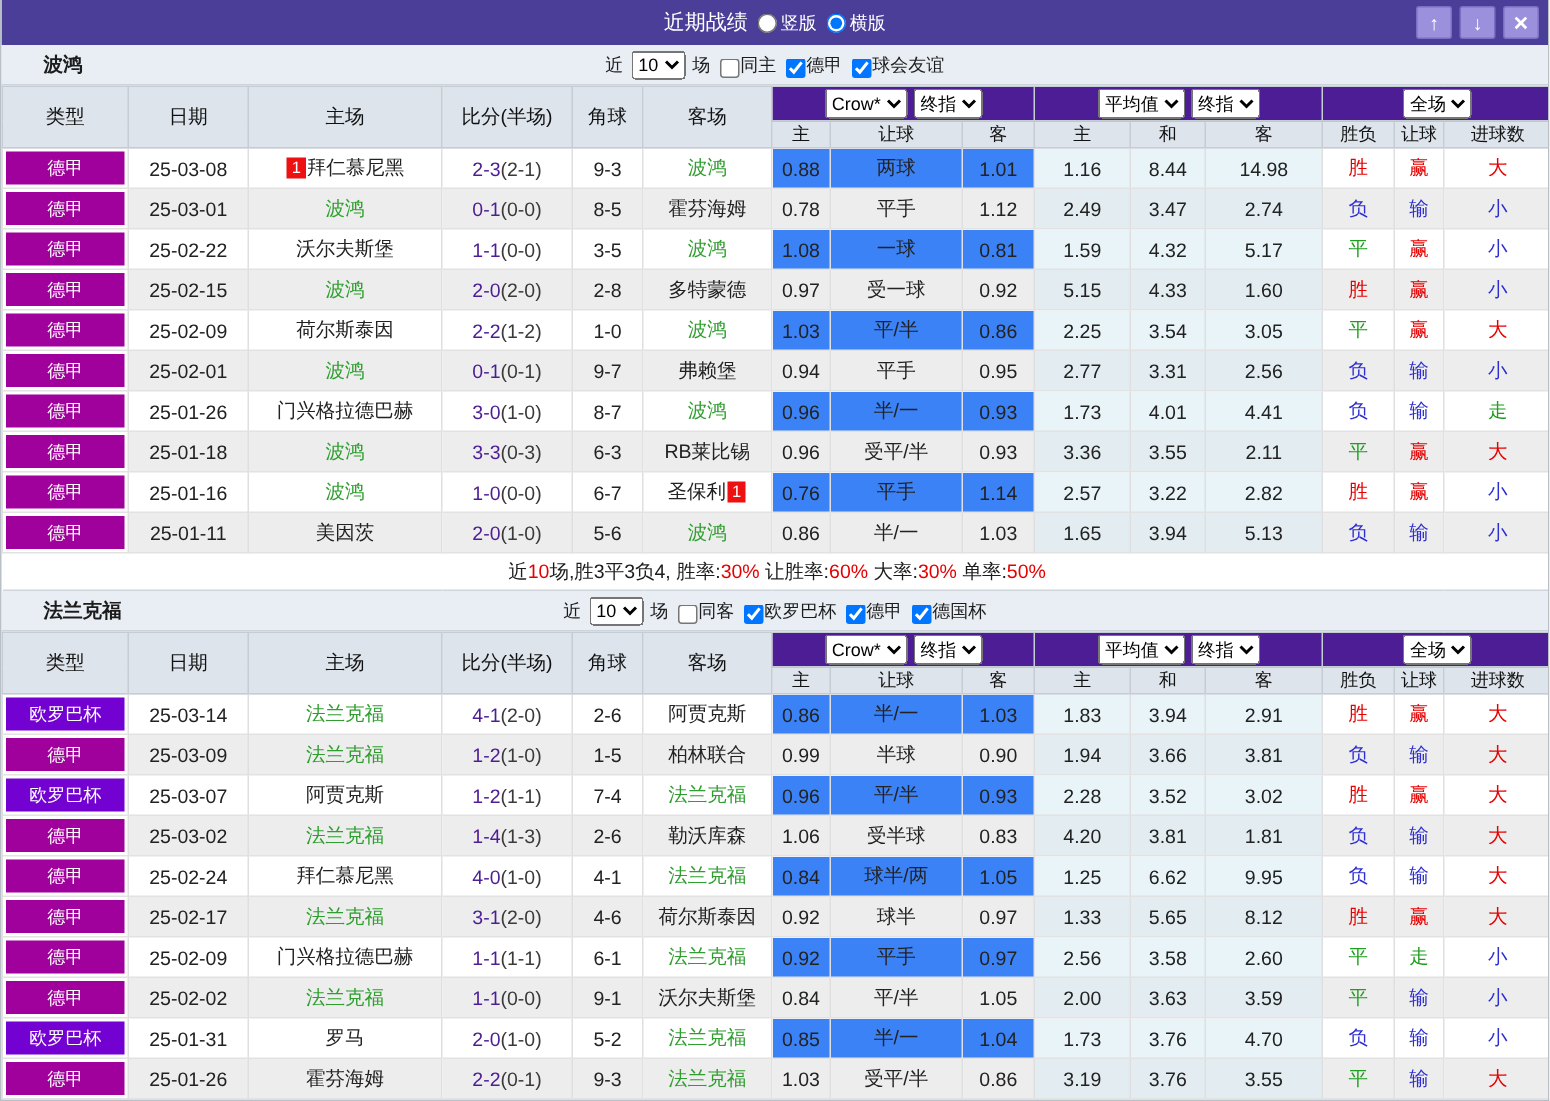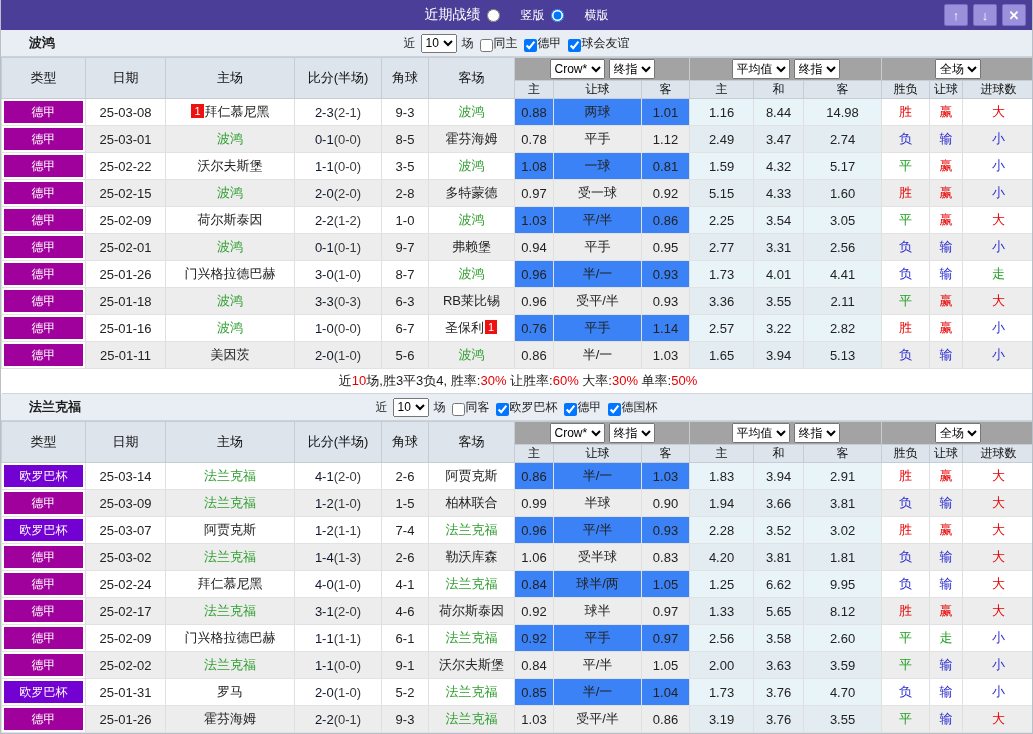--- a/index.html
+++ b/index.html
@@ -4,53 +4,53 @@
 <style>
   *{box-sizing:border-box;margin:0;padding:0}
   html,body{background:#fff}
   body{width:1033px;font-family:"Liberation Sans","DejaVu Sans",sans-serif}
   .app{width:1033px;height:734px;border:1px solid #b9bfc6;border-top:none;overflow:hidden;background:#fff}
 
   
   .titlebar{height:30px;background:#4a3e99;position:relative;display:flex;align-items:center}
   .title-center{position:absolute;left:50%;top:0;height:30px;transform:translateX(-50%);display:flex;align-items:center;gap:6px;white-space:nowrap}
   .title-center .title{color:#fff;font-weight:normal;font-size:14px}
-  .title-center label{display:flex;align-items:center;gap:21px;color:#fff;font-size:12px;cursor:pointer}
+  .title-center label{display:flex;align-items:center;gap:3px;color:#fff;font-size:12px;cursor:pointer}
   .tb-buttons{position:absolute;right:6px;top:4px;display:flex;gap:5px}
   .tb-buttons button{width:24px;height:22px;background:#9a90dc;border:1px solid #7b6fc4;border-radius:2px;color:#fff;font-weight:bold;font-size:13px;line-height:1;cursor:pointer;padding:0}
 
   
   .sec-head{height:27px;background:#e9eef4;border-bottom:1px solid #ccd3da;position:relative;display:flex;align-items:center}
   .sec-head .team{margin-left:28px;font-weight:bold;font-size:13px;color:#1c1c1c}
   .sec-head .filters{position:absolute;left:50%;transform:translateX(-50%);display:flex;align-items:center;gap:2px;font-size:12px;color:#1c1c1c;white-space:nowrap}
   .sec-head .filters label{display:flex;align-items:flex-end;cursor:pointer}
   .sec-head select{font-size:12px;height:19px;margin:0 3px}
   .sec-head input{margin:0 1px 0 4px}
 
   
   table{border-collapse:collapse;table-layout:fixed;width:1033px}
   col.w1{width:84px}col.w2{width:80px}col.w3{width:129px}col.w4{width:87px}col.w5{width:47px}
   col.w6{width:86px}col.w7{width:39px}col.w8{width:88px}col.w9{width:48px}col.w10{width:64px}
   col.w11{width:50px}col.w12{width:78px}col.w13{width:48px}col.w14{width:33px}col.w15{width:72px}
   thead th{background:#dde4ec;border:1px solid #c6ccd4;font-weight:normal;font-size:13px;color:#111;text-align:center}
   thead tr.ha th{height:23px}
   thead tr.hb th{height:14px;font-size:12px}
-  thead th.grp{background:#a3a3a3}
+  thead th.grp{background:#4c1d95}
   thead select{font-size:12px;height:20px;margin:1px 2px;max-width:78px}
   tbody td{height:26px;text-align:center;font-size:13px;color:#222;border-right:1px solid #dfdfdf;border-left:1px solid #dfdfdf;border-bottom:1px solid #e2e2e2;overflow:hidden;white-space:nowrap}
   tr.odd{background:#fff}
   tr.even{background:#ededed}
   tr.odd td.c-odds{background:#3b82f6}
   tr.odd td.c-avg{background:#e9f4f9}
   tr.even td.c-avg{background:#e2ecf1}
   td.c-type{padding:2px 2px;background:#fff}
   .lg{color:#fff;font-size:12px;height:22px;line-height:22px;width:100%}
   .team{color:#2f9e2f;cursor:pointer}
   .opp{color:#222;cursor:pointer}
-  .ft{color:#0f172a}
+  .ft{color:#4c1d95}
   .ht{color:#3a3a3a}
   .rank{display:inline-block;background:#ee1111;color:#fff;font-size:11px;line-height:14px;padding:0 3px;margin:0 1px;vertical-align:1px}
   td.cr{color:#e60000}
   td.cb{color:#2d2dd0}
   td.cg{color:#1f9e1f}
   tfoot td{height:25px;background:#fff;text-align:center;font-size:13px;color:#1c1c1c;border-top:1px solid #d8d8d8;border-bottom:1px solid #cfd5db}
   tfoot .red{color:#e60000}
 </style>
 </head>
 <body>

